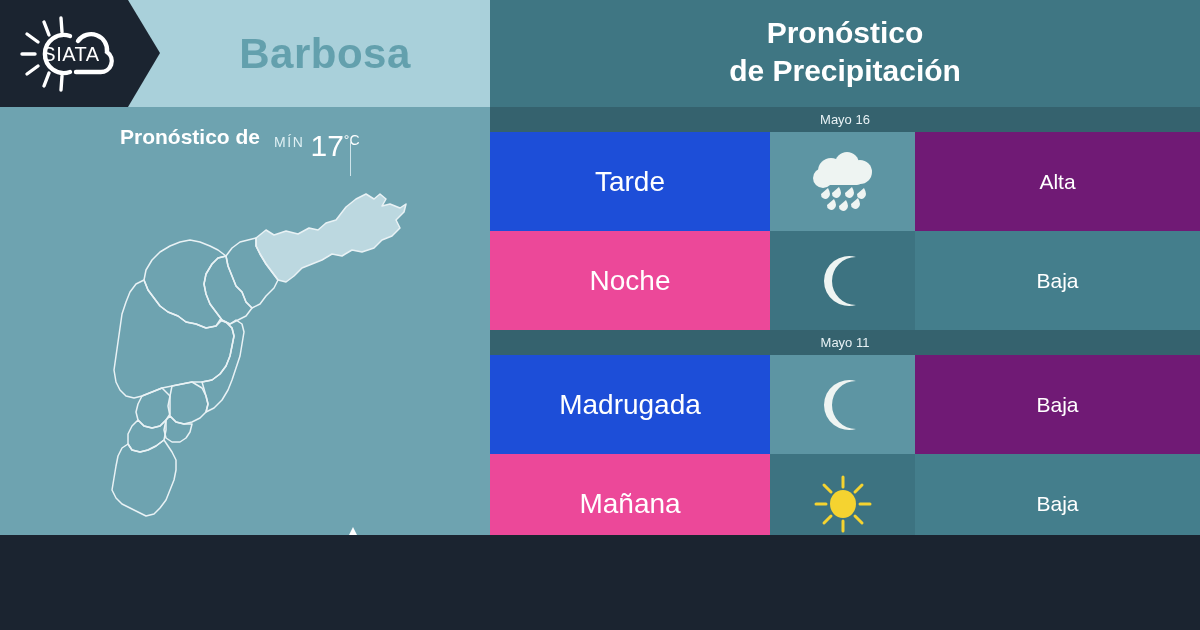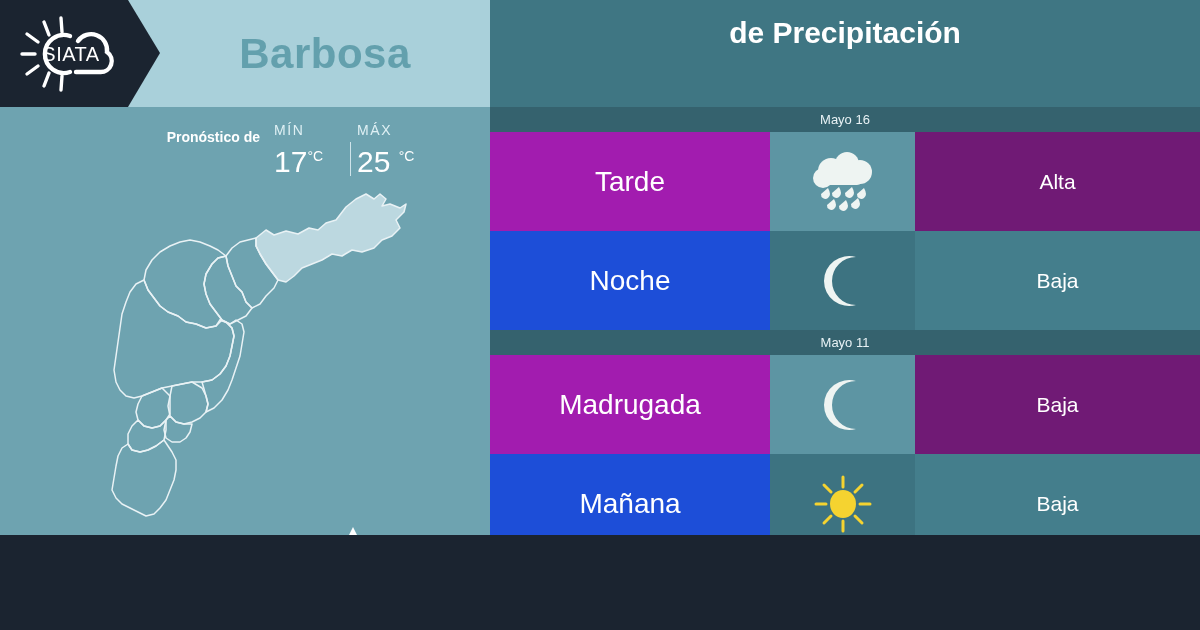--- a/index.html
+++ b/index.html
@@ -11,48 +11,48 @@
   #left-header{position:absolute;left:0;top:0;width:490px;height:107px;background:#a9d0da;}
   #logo-flag{position:absolute;left:0;top:0;width:160px;height:107px;background:#1b2430;
     clip-path:polygon(0 0,128px 0,160px 53px,128px 107px,0 107px);}
   #siata-logo{position:absolute;left:14px;top:14px;width:116px;height:80px;}
   #city-name{position:absolute;left:160px;top:0;width:330px;height:107px;
     display:flex;align-items:center;justify-content:center;
     color:#63a0ad;font-size:42px;font-weight:bold;letter-spacing:.5px;}
 
   #temp-block{position:absolute;left:70px;top:122px;width:360px;height:62px;
     display:flex;align-items:flex-start;}
-  #temp-title{color:#ffffff;font-size:14px;font-weight:bold;line-height:26px;text-align:right;
+  #temp-title{color:#ffffff;font-size:21px;font-weight:bold;line-height:26px;text-align:right;
     width:190px;padding-top:2px;}
   #temp-values{display:flex;align-items:flex-start;margin-left:14px;}
-  .tcell{display:flex;flex-direction:column;width:70px;}
+  .tcell{display:flex;flex-direction:row;align-items:center;width:70px;gap:6px;}
   .tlabel{color:#dff0f4;font-size:14px;letter-spacing:1.6px;font-weight:normal;}
   .tval{color:#ffffff;font-size:30px;font-weight:normal;line-height:32px;margin-top:2px;}
   .tval sup{font-size:14px;vertical-align:super;}
   #tdiv{width:1px;height:34px;background:#cfe4ea;margin:20px 6px 0 6px;}
 
   #map-wrap{position:absolute;left:60px;top:190px;width:380px;height:340px;}
   #compass{position:absolute;left:280px;top:335px;width:26px;height:44px;text-align:center;}
   #compass .nlabel{color:#fff;font-size:20px;font-weight:bold;line-height:20px;}
 
   
   #right-panel{position:absolute;left:490px;top:0;width:710px;height:535px;background:#3f7683;}
   #precip-title{position:absolute;left:0;top:14px;width:710px;text-align:center;
     color:#ffffff;font-size:30px;font-weight:bold;line-height:38px;}
   .date-band{width:710px;height:25px;background:#35626e;color:#e8f2f5;
     font-size:13px;display:flex;align-items:center;justify-content:center;}
   #rows{position:absolute;left:0;top:107px;width:710px;}
   .frow{display:flex;width:710px;height:99px;}
   .c-period{width:280px;display:flex;align-items:center;justify-content:center;}
   .c-icon{width:145px;display:flex;align-items:center;justify-content:center;}
   .c-prob{width:285px;display:flex;align-items:center;justify-content:center;}
-  .frow.light .c-period{background:#a21caf;}
+  .frow.light .c-period{background:#1d4ed8;}
   .frow.light .c-icon{background:#5d95a3;}
   .frow.light .c-prob{background:#701a75;}
-  .frow.dark .c-period{background:#1d4ed8;}
+  .frow.dark .c-period{background:#ec4899;}
   .frow.dark .c-icon{background:#3d7381;}
   .frow.dark .c-prob{background:#447e8c;}
   .period-label{color:#ffffff;font-size:28px;}
   .prob-label{color:#ffffff;font-size:21px;}
 
   
   #footer{position:absolute;left:0;top:535px;width:1200px;height:95px;background:#1b2430;}
 </style>
 </head>
 <body>
@@ -84,24 +84,20 @@
     <div id="temp-block">
       <div id="temp-title">
         <div>Pronóstico de</div>
       </div>
       <div id="temp-values">
         <div class="tcell">
           <div class="tlabel">MÍN</div>
           <div class="tval"><span>17</span><sup>°C</sup></div>
         </div>
         <div id="tdiv"></div>
-        <div class="tcell">
-          <div class="tlabel">MÁX</div>
-          <div class="tval"><span>25</span> <sup>°C</sup></div>
-        </div>
       </div>
     </div>
 
     <div id="map-wrap">
       <svg viewBox="0 0 380 340" width="380" height="340">
         <g fill="none" stroke="#e9f2f5" stroke-width="1.5" stroke-linejoin="round">
 
           <path fill="#bcd8e0" stroke="#e9f2f5" d="M196 48 L206 40 L214 45 L226 41 L238 44 L249 38 L258 40 L266 33 L276 30
                L286 17 L296 9 L306 4 L314 9 L320 4 L326 9 L322 16 L330 14 L340 18 L346 14
                L344 22 L336 30 L340 38 L332 46 L322 50 L314 58 L302 62 L292 60 L282 66
@@ -153,20 +149,21 @@
         <svg width="26" height="20" viewBox="0 0 26 20">
           <polygon points="13,2 21,18 13,14 5,18" fill="#ffffff"></polygon>
         </svg>
         <div class="nlabel">N</div>
       </div>
     </div>
   </div>
 
   <div id="right-panel">
     <div id="precip-title">
+      <div>Pronóstico</div>
       <div>de Precipitación</div>
     </div>
 
     <div id="rows">
 
       <div class="date-band">Mayo 16</div>
 
       <div class="frow light">
         <div class="c-period">
           <span class="period-label">Tarde</span>

